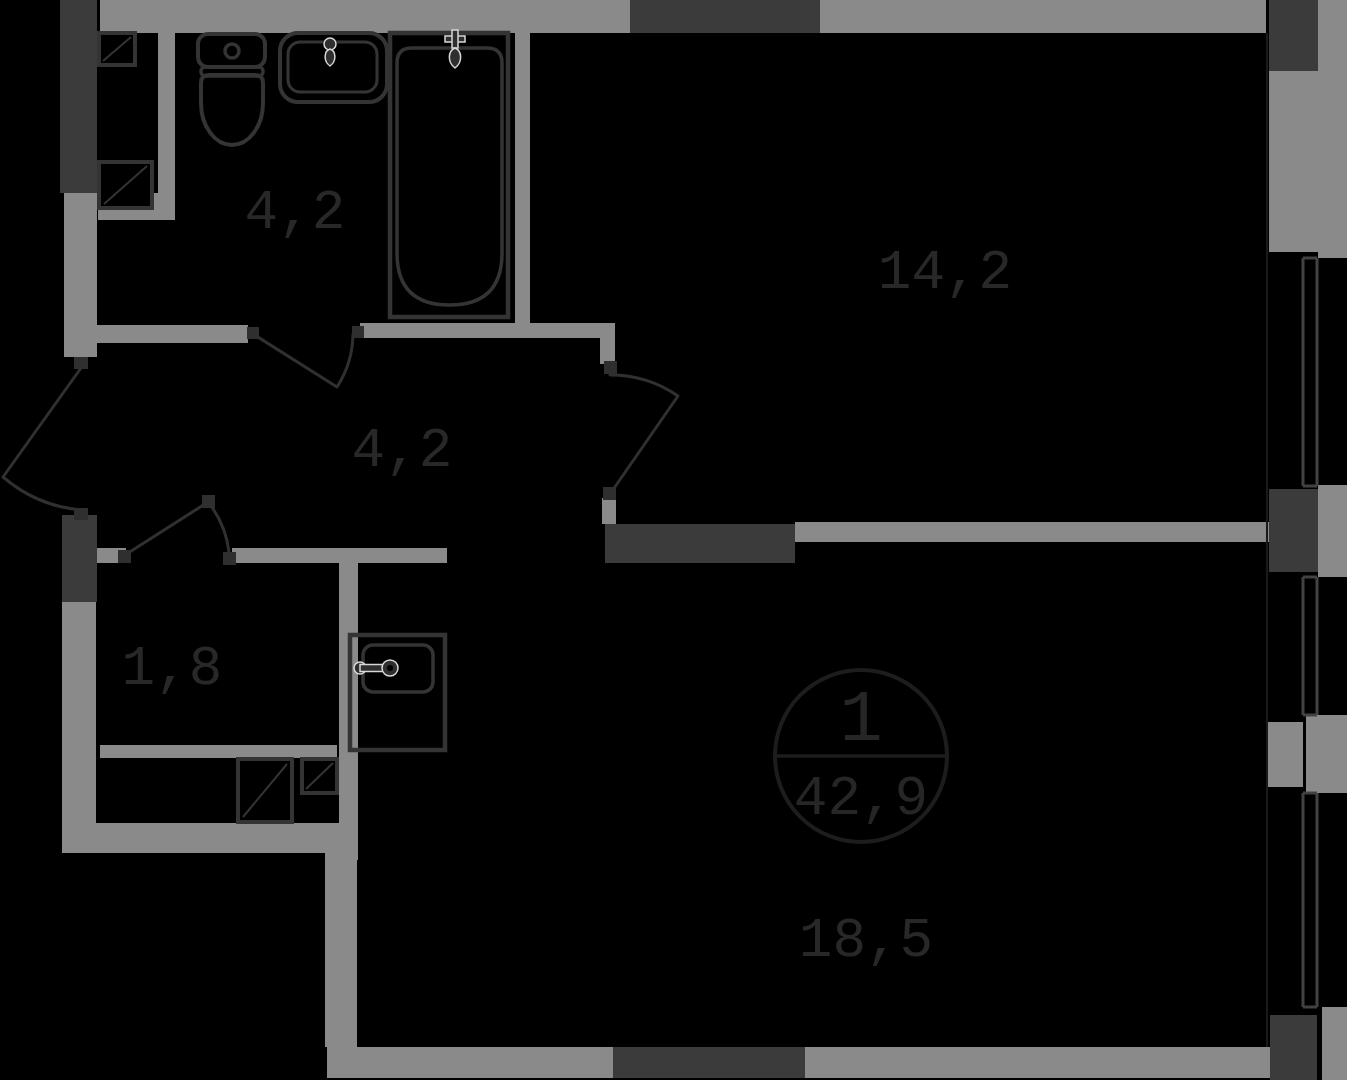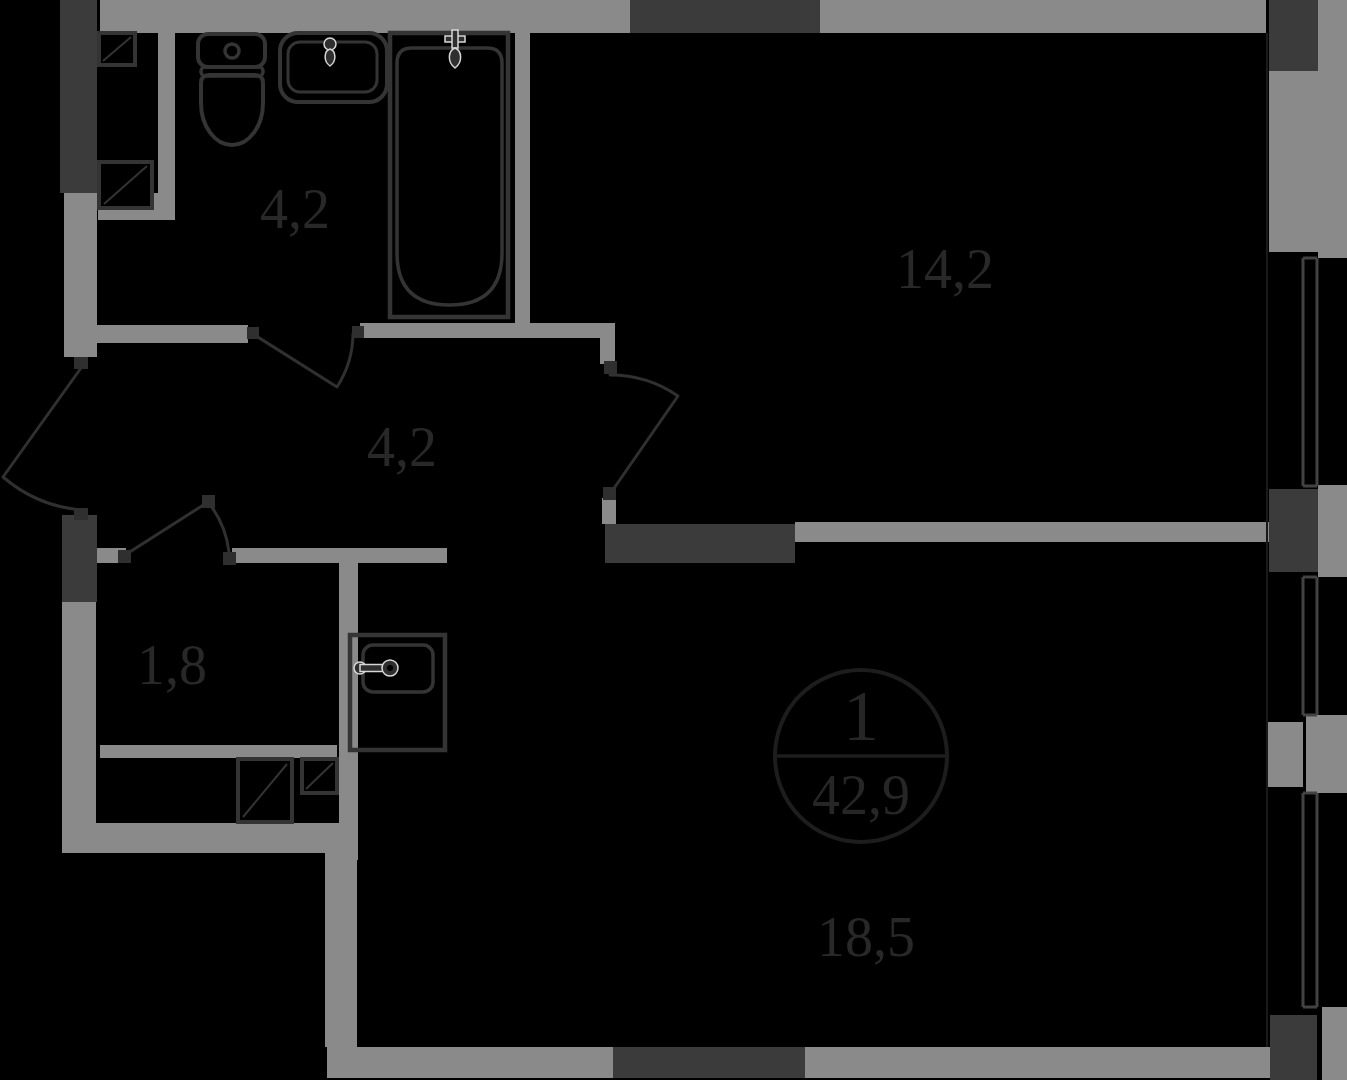--- a/index.html
+++ b/index.html
@@ -1,17 +1,17 @@
 <!DOCTYPE html>
 <html><head>
 <meta charset="utf-8">
 <style>
   html,body{margin:0;padding:0;background:#000;}
   .stage{position:relative;width:1347px;height:1080px;background:#000;overflow:hidden;
-         font-family:Liberation Serif, serif;}
+         font-family:Liberation Mono, monospace;}
   svg{display:block}
   .w  {fill:#8a8a8a;}            
   .wd {fill:#3b3b3b;}            
   .jb {fill:#2f2f2f;}            
   .door{stroke:#303030;stroke-width:3;fill:none;stroke-linecap:round;}
   .fx  {stroke:#343434;fill:none;}               
   .fxh {fill:#2f2f2f;stroke:#d8d8d8;stroke-width:1.5;} 
   .glz {stroke:#424242;stroke-width:3;fill:none;} 
   .edge{stroke:#1a1a1a;stroke-width:2;fill:none;}
   .lbl {fill:#282828;font-size:56px;text-anchor:middle;}

